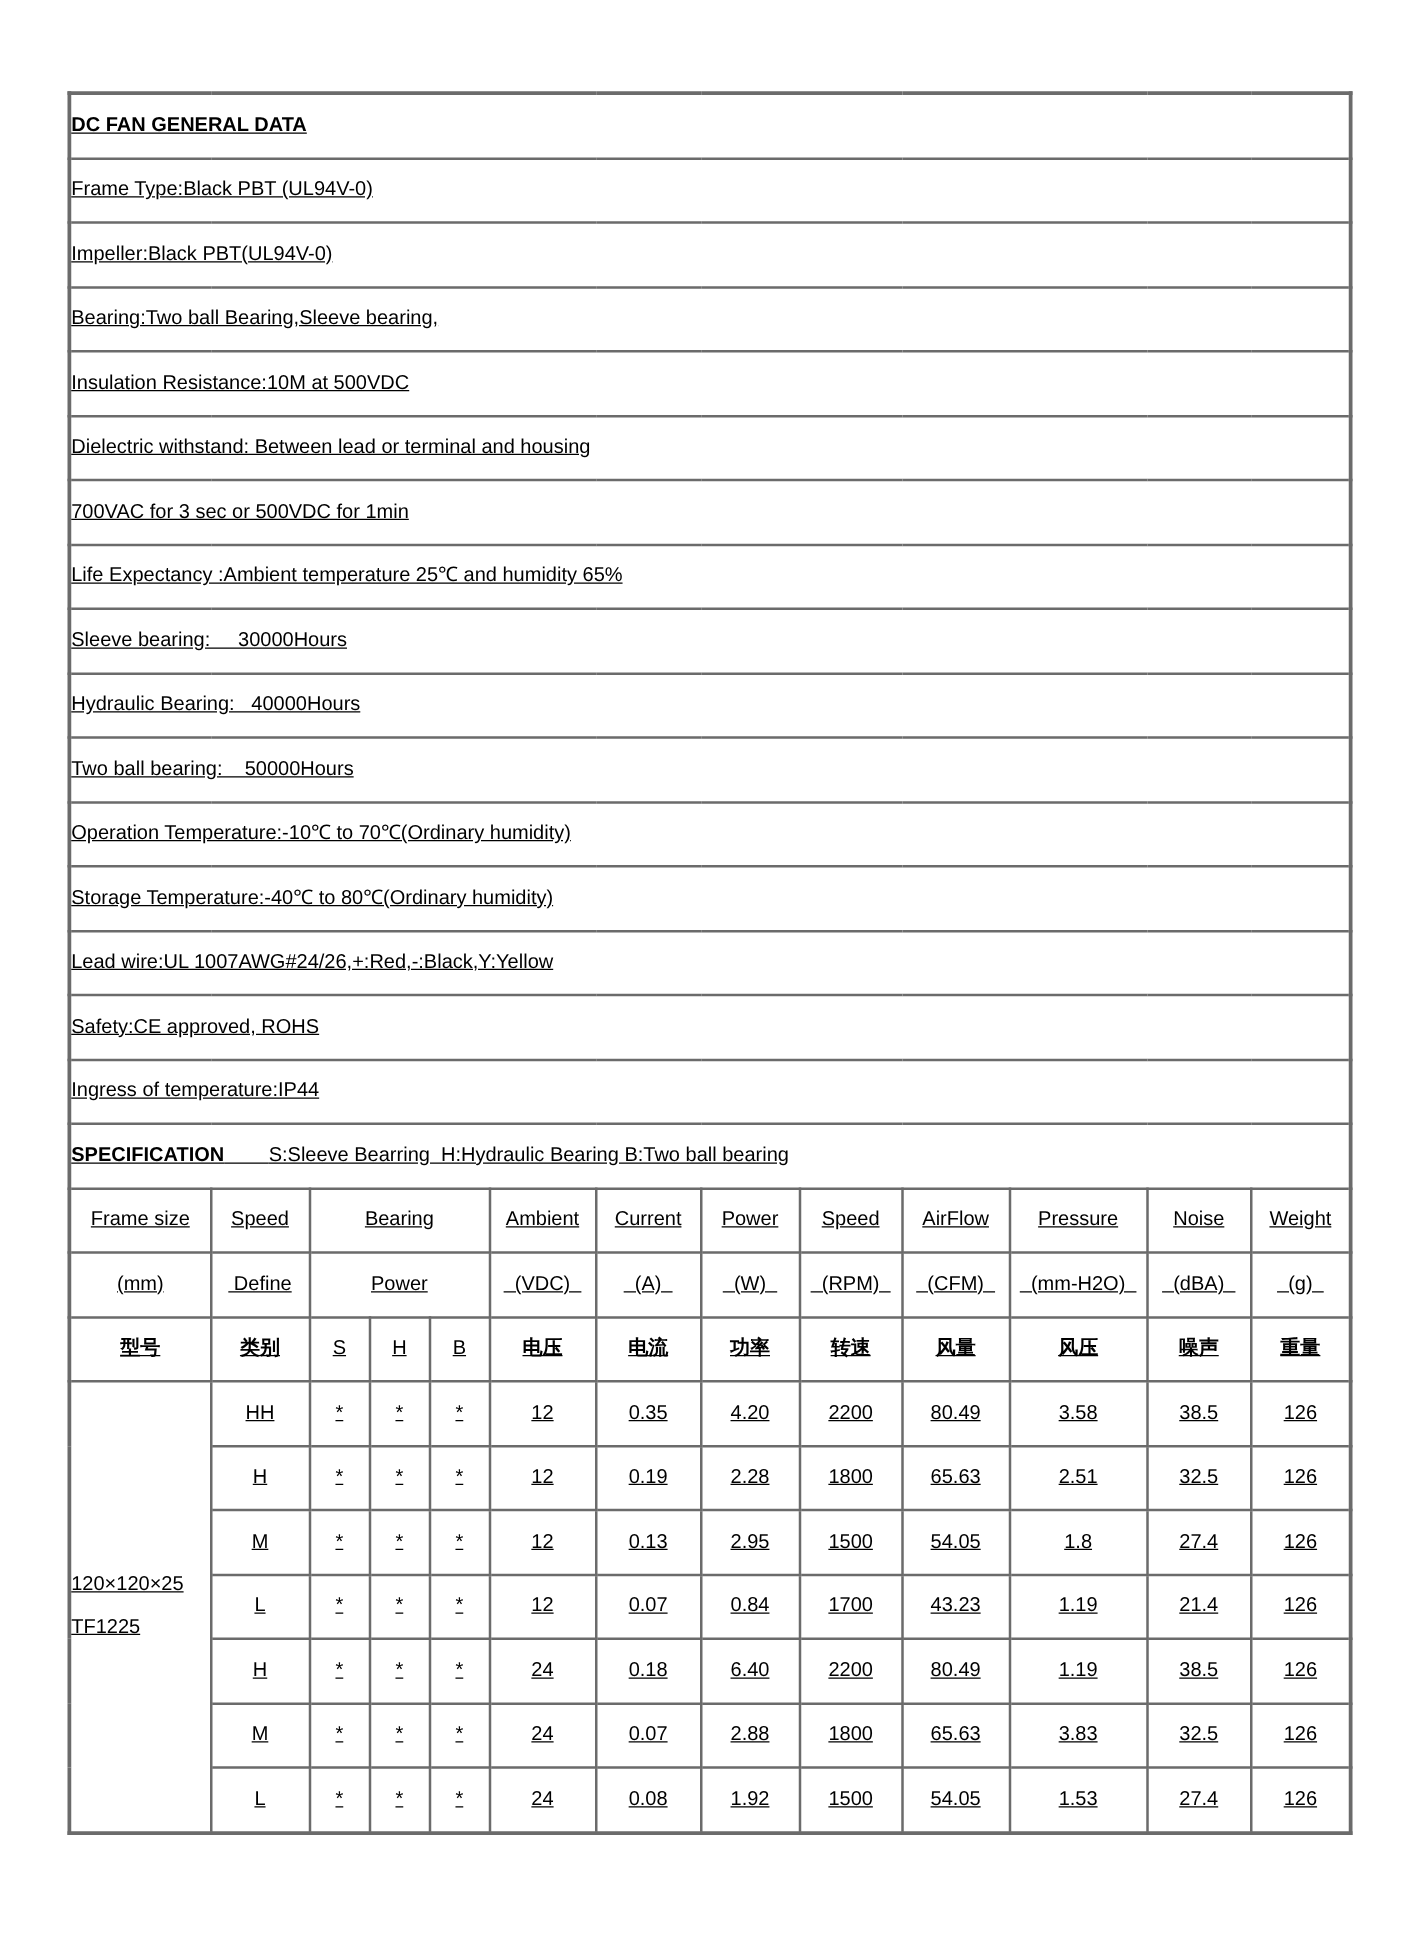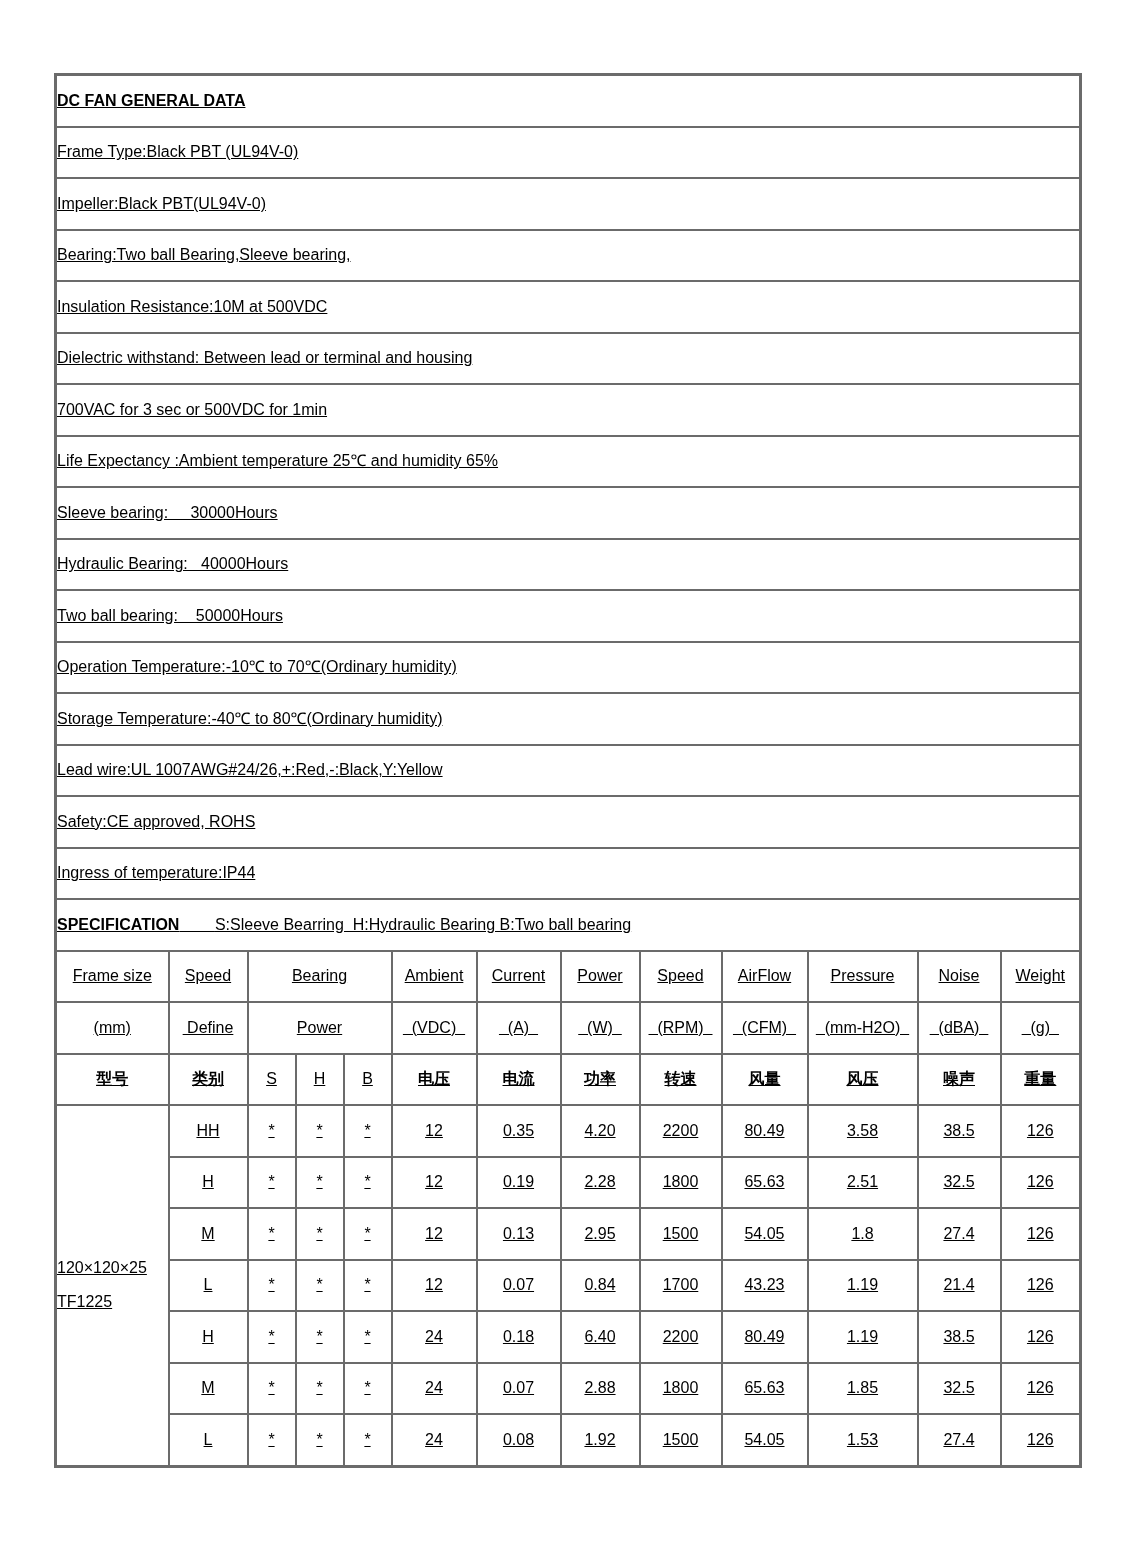--- a/index.html
+++ b/index.html
@@ -212,21 +212,21 @@
     <tr>
         <td class="c"><span>M</span></td>
         <td class="c"><span>*</span></td>
         <td class="c"><span>*</span></td>
         <td class="c"><span>*</span></td>
         <td class="c"><span>24</span></td>
         <td class="c"><span>0.07</span></td>
         <td class="c"><span>2.88</span></td>
         <td class="c"><span>1800</span></td>
         <td class="c"><span>65.63</span></td>
-        <td class="c"><span>1.85</span></td>
+        <td class="c"><span>3.83</span></td>
         <td class="c"><span>32.5</span></td>
         <td class="c"><span>126</span></td>
       </tr>
     <tr>
         <td class="c"><span>L</span></td>
         <td class="c"><span>*</span></td>
         <td class="c"><span>*</span></td>
         <td class="c"><span>*</span></td>
         <td class="c"><span>24</span></td>
         <td class="c"><span>0.08</span></td>

